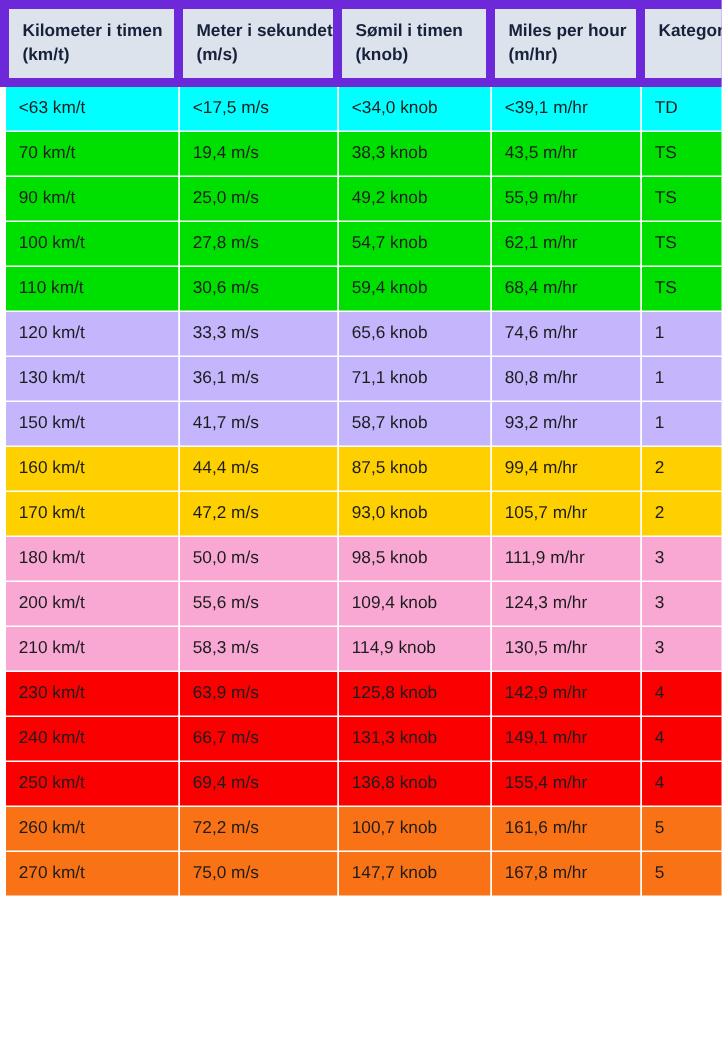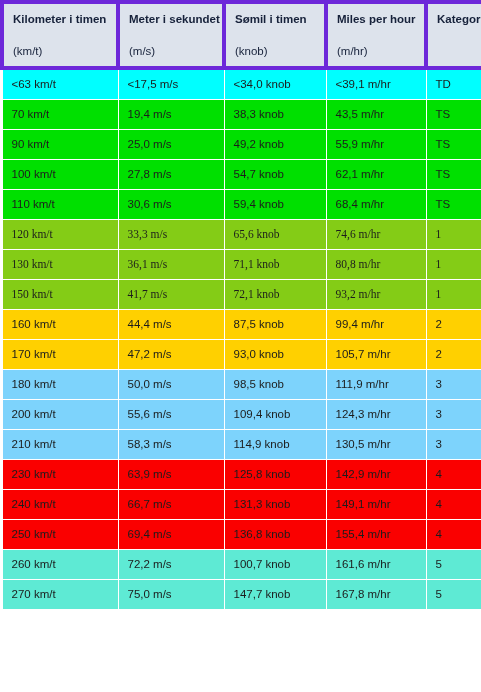--- a/index.html
+++ b/index.html
@@ -27,50 +27,49 @@
 
   #wind-table th {
     background: #dde3ec;
     color: #16213a;
     font-size: 11.5px;
     font-weight: bold;
     text-align: left;
     vertical-align: top;
     padding: 7px 0 7px 9px;
     line-height: 16px;
-    border: 4px solid #6d28d9;
+    border: 6px solid #6d28d9;
     height: 26px;
     box-sizing: border-box;
   }
   #wind-table th .hdr-unit {
     display: block;
-    font-weight: normal;
-    margin-top: 16px;
+    font-weight: bold;
   }
 
   #wind-table td {
     font-size: 11.5px;
     color: #1c1c1c;
     padding: 0 0 0 9px;
     height: 29px;
     line-height: 29px;
     border: 1px solid #ffffff;
     white-space: nowrap;
     overflow: hidden;
     box-sizing: border-box;
   }
 
   
   tr.band-TD td { background: #00ffff; }
   tr.band-TS td { background: #00e000; }
-  tr.band-1  td { background: #84cc16; font-family: Liberation Serif, serif; }
+  tr.band-1  td { background: #c4b5fd; }
   tr.band-2  td { background: #ffd000; margin-top: 44px; }
-  tr.band-3  td { background: #7dd3fc; }
+  tr.band-3  td { background: #f9a8d4; }
   tr.band-4  td { background: #fa0000; }
-  tr.band-5  td { background: #5eead4; }
+  tr.band-5  td { background: #f97316; }
 
   tr.band-TD td { border-color: #00ffff; }
   tr.band-TS td { border-color: #ffffff; margin-left: 44px; }
   tr.band-1  td { border-color: #ffffff; }
   tr.band-2  td { border-color: #ffffff; }
   tr.band-3  td { border-color: #ffffff; }
   tr.band-4  td { border-color: #ffffff; }
   tr.band-5  td { border-color: #ffffff; }
 
   tr.band-TD td:first-child,
@@ -147,21 +146,21 @@
       <tr class="band-1">
         <td>130 km/t</td>
         <td>36,1 m/s</td>
         <td>71,1 knob</td>
         <td>80,8 m/hr</td>
         <td>1</td>
       </tr>
       <tr class="band-1">
         <td>150 km/t</td>
         <td>41,7 m/s</td>
-        <td>72,1 knob</td>
+        <td>58,7 knob</td>
         <td>93,2 m/hr</td>
         <td>1</td>
       </tr>
       <tr class="band-2">
         <td>160 km/t</td>
         <td>44,4 m/s</td>
         <td>87,5 knob</td>
         <td>99,4 m/hr</td>
         <td>2</td>
       </tr>

